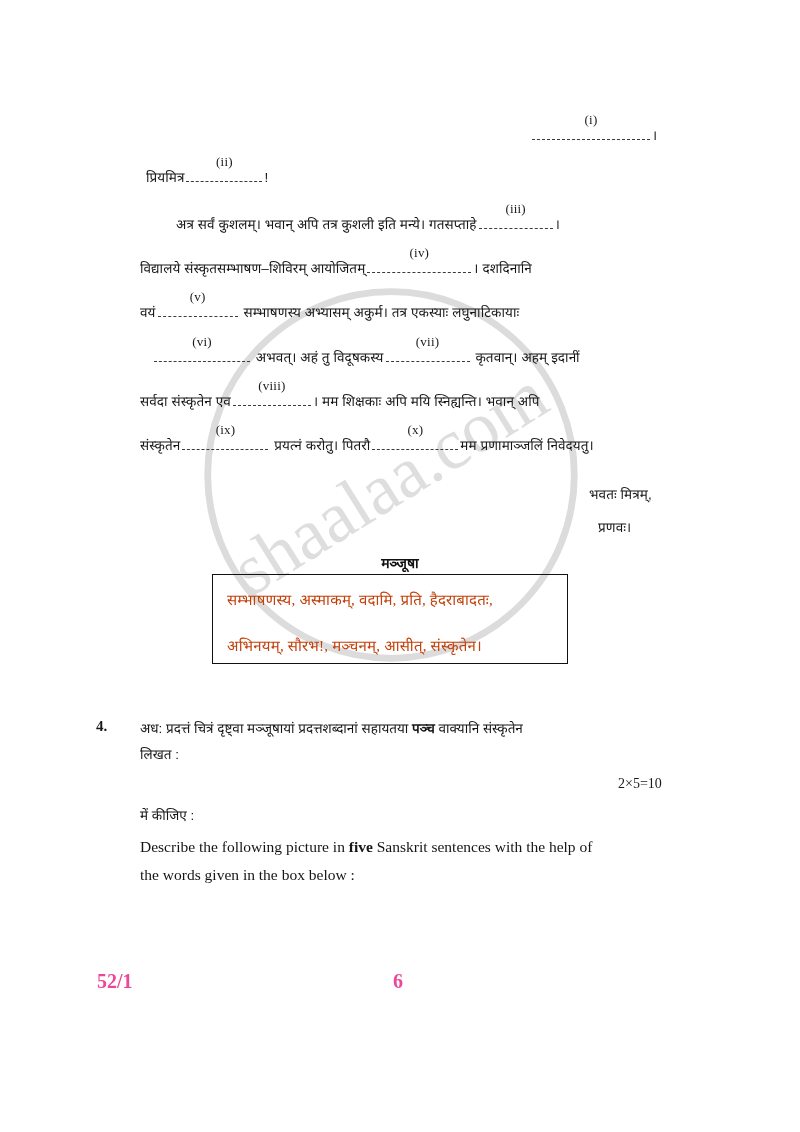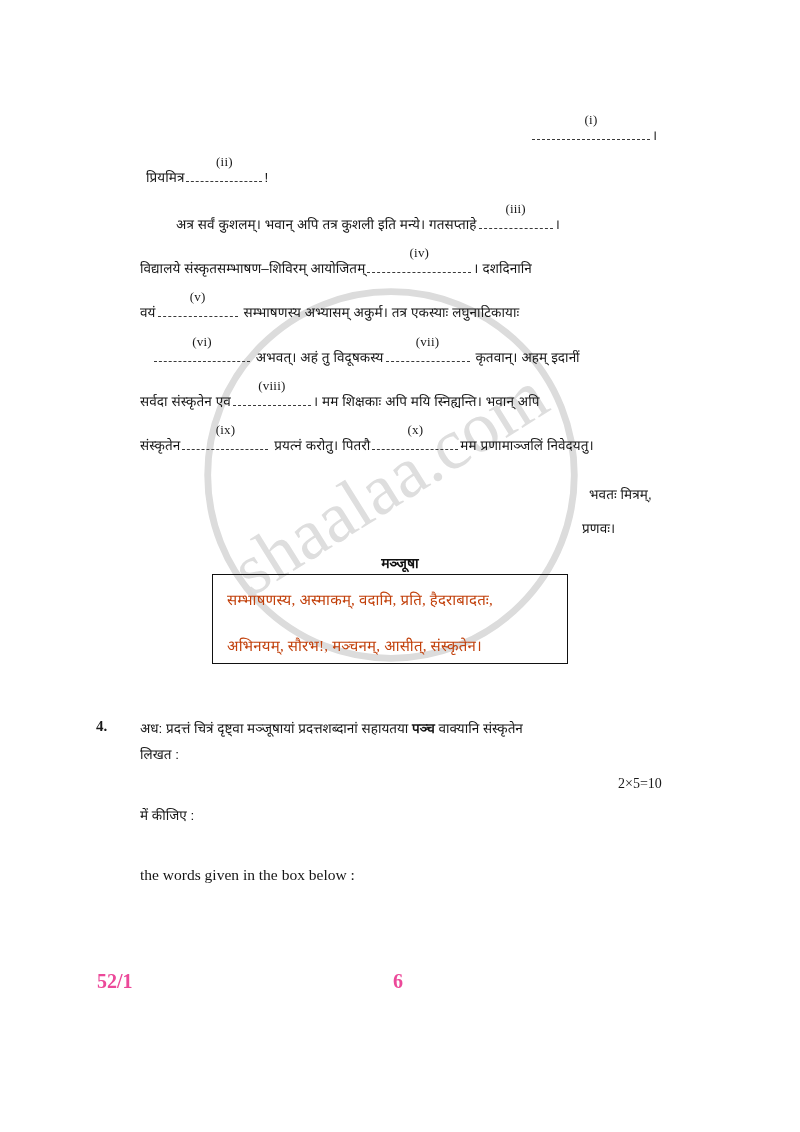--- a/index.html
+++ b/index.html
@@ -203,21 +203,21 @@
 
     <div class="devline" style="left:140px; top:438px;">
       <span>संस्कृतेन</span><span class="blank" style="width:86px;">
         <span class="rn">(ix)</span>
       </span>&nbsp;<span>प्रयत्नं करोतु। पितरौ</span><span class="blank" style="width:86px;">
         <span class="rn">(x)</span>
       </span><span>मम प्रणामाञ्जलिं निवेदयतु।</span>
     </div>
 
     <div class="devline" style="left:577px; top:487px;padding-left:12px;">भवतः मित्रम्,</div>
-    <div class="devline" style="left:582px; top:521px;">प्रणवः।</div>
+    <div class="devline" style="left:598px; top:521px;font-family:Liberation Mono, monospace;">प्रणवः।</div>
 
     <div class="manjusha-title" style="top:553px;">मञ्जूषा</div>
 
     <div class="manjusha-box" style="left:212px; top:574px; width:356px; height:90px;">
       <div class="manjusha-row" style="margin-top:14px;">सम्भाषणस्य,  अस्माकम्,  वदामि,  प्रति,  हैदराबादतः,</div>
       <div class="manjusha-row" style="margin-top:26px;">अभिनयम्, सौरभ!, मञ्चनम्, आसीत्, संस्कृतेन।</div>
     </div>
 
     <div class="qnum" style="left:96px; top:718px;">4.</div>
 
@@ -225,20 +225,25 @@
       <span>अध: प्रदत्तं चित्रं दृष्ट्वा मञ्जूषायां प्रदत्तशब्दानां सहायतया</span>
       <b>पञ्च</b>
       <span>वाक्यानि संस्कृतेन</span>
     </div>
 
     <div class="qtext" style="left:140px; top:745px;">लिखत :</div>
     <div class="qmarks" style="left:618px; top:776px;">2×5=10</div>
 
     <div class="qtext" style="left:140px; top:806px;">में कीजिए :</div>
 
+    <div class="qeng" style="left:140px; top:838px;">
+      <span>Describe the following picture in</span>
+      <b>five</b>
+      <span>Sanskrit sentences with the help of</span>
+    </div>
     <div class="qeng" style="left:140px; top:866px;">the words given in the box below :</div>
 
     <div class="footer-code" style="left:97px; top:970px;">52/1</div>
     <div class="footer-page" style="left:393px; top:970px;">6</div>
 
 
   </div>
 </div>
 
 </body></html>

